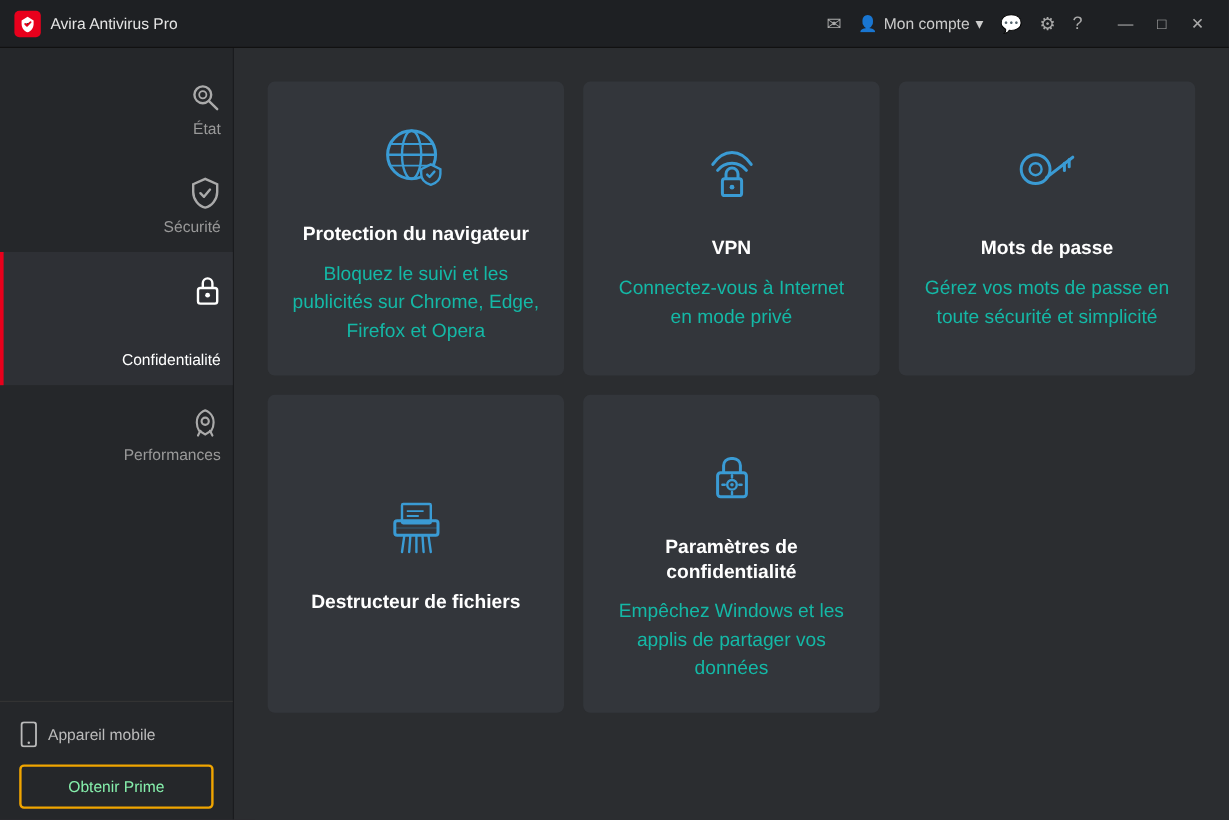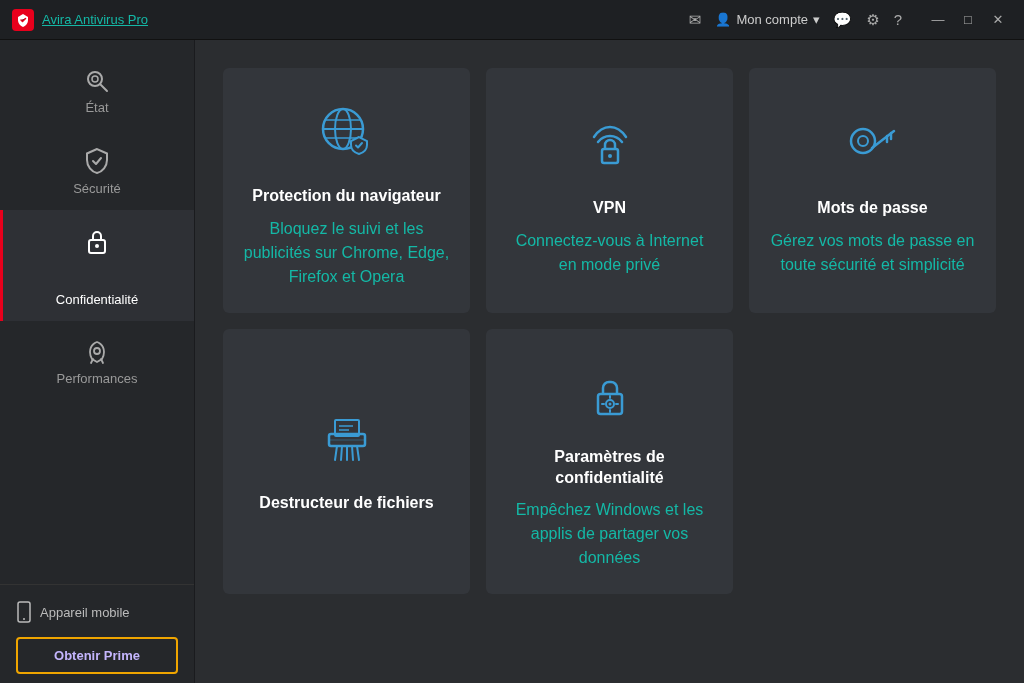--- a/index.html
+++ b/index.html
@@ -35,22 +35,21 @@
       border-radius: 4px;
       display: flex;
       align-items: center;
       justify-content: center;
       font-weight: bold;
       font-size: 13px;
       color: #fff;
     }
     .title-bar-text {
       font-size: 13px;
-      color: #14b8a6;
-      text-decoration: underline;
+      color: #e5e5e5;
     }
     .title-bar-right {
       display: flex;
       align-items: center;
       gap: 14px;
     }
     .title-bar-right .tb-icon {
       color: #aaa;
       font-size: 15px;
       cursor: pointer;
@@ -92,21 +91,21 @@
       width: 195px;
       background: #25272a;
       display: flex;
       flex-direction: column;
       padding-top: 10px;
       border-right: 1px solid #1a1b1e;
     }
     .sidebar-item {
       display: flex;
       flex-direction: column;
-      align-items: center;
+      align-items: flex-end;
       padding: 18px 10px 14px;
       cursor: pointer;
       color: #999;
       font-size: 13px;
       gap: 6px;
       position: relative;
     }
     .sidebar-item.active {
       background: #2e3035;
       color: #fff;
@@ -149,23 +148,23 @@
       color: #bbb;
       font-size: 13px;
       margin-bottom: 14px;
       cursor: pointer;
     }
     .prime-btn {
       width: 100%;
       padding: 9px 10px;
       background: transparent;
       border: 2px solid #f0a500;
-      color: #c4b5fd;
-      font-size: 13px;
-      font-weight: bold;
+      color: #86efac;
+      font-size: 13px;
+      font-weight: normal;
       border-radius: 4px;
       cursor: pointer;
       text-align: center;
     }
 
     
     .content {
       flex: 1;
       background: #2b2d30;
       padding: 28px 28px;

